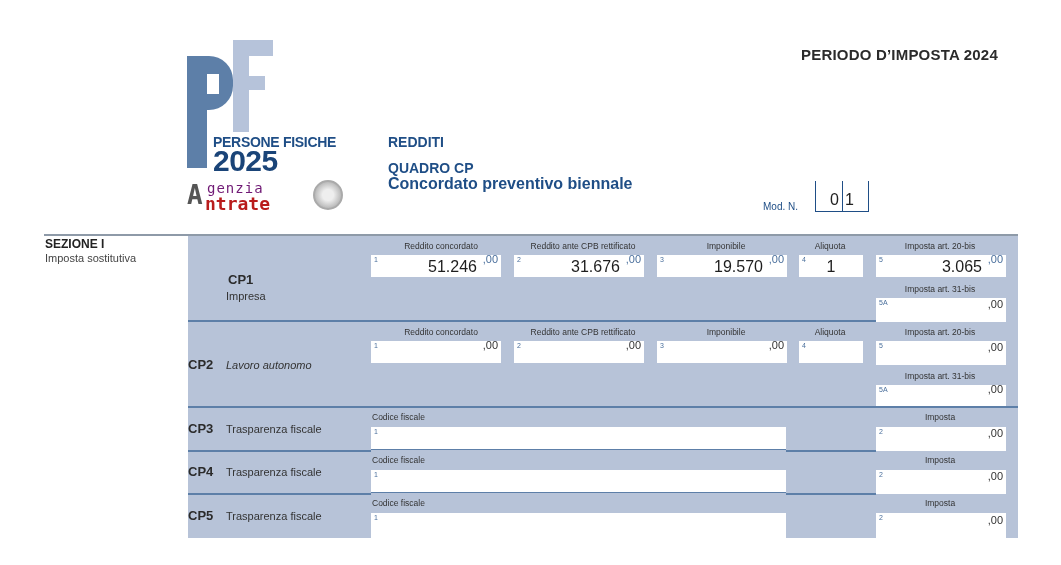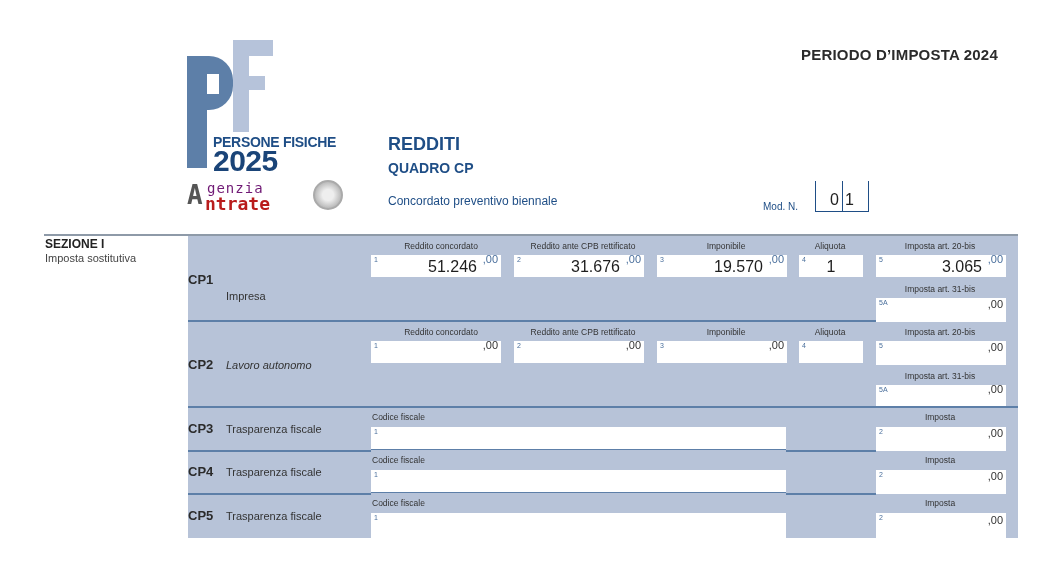--- a/index.html
+++ b/index.html
@@ -14,23 +14,23 @@
     .logo .brand-line1 { top: 94px; font-size: 14px; letter-spacing: -0.3px; }
     .logo .brand-line2 { top: 106px; font-size: 30px; line-height: 30px; letter-spacing: -0.5px; color: #1a4478; }
     .logo .agency { position: absolute; left: 0; top: 136px; width: 160px; height: 40px; }
     .logo .agency-a { position: absolute; left: 2px; top: 4px; font-family: "DejaVu Sans Mono", monospace; font-size: 26px; font-weight: bold; color: #555; }
     .logo .agency-l1 { position: absolute; left: 22px; top: 4px; font-family: "DejaVu Sans Mono", monospace; font-size: 14px; color: #701a75; letter-spacing: 1px; }
     .logo .agency-l2 { position: absolute; left: 20px; top: 17px; font-family: "DejaVu Sans Mono", monospace; font-size: 18px; font-weight: bold; color: #b91c1c; }
     .logo .emblem { position: absolute; left: 128px; top: 4px; width: 30px; height: 30px; border-radius: 50%; border: 2px solid #aaa; background: radial-gradient(circle, #eee 30%, #bbb 70%); }
 
     
     .title-block { position: absolute; left: 388px; top: 134px; color: #1f4e86; font-weight: bold; }
-    .title-block .t1 { position: absolute; top: 0; font-size: 18px; white-space: nowrap; }
+    .title-block .t1 { position: absolute; top: 0; font-size: 14px; white-space: nowrap; }
     .title-block .t2 { position: absolute; top: 26px; font-size: 14px; white-space: nowrap; }
-    .title-block .t3 { position: absolute; top: 60px; font-size: 12px; white-space: nowrap; font-weight: normal; }
+    .title-block .t3 { position: absolute; top: 41px; font-size: 16px; white-space: nowrap; font-weight: bold; }
 
     .period { position: absolute; left: 801px; top: 46px; font-size: 15px; font-weight: bold; color: #2b2b2b; white-space: nowrap; letter-spacing: 0.2px; }
 
     .modn-label { position: absolute; left: 763px; top: 201px; font-size: 10px; color: #1f4e86; }
     .modn-box { position: absolute; left: 815px; top: 181px; width: 54px; height: 31px; border-left: 1px solid #1f4e86; border-right: 1px solid #1f4e86; border-bottom: 1px solid #1f4e86; }
     .modn-box .cell { position: absolute; top: 10px; width: 26px; font-size: 16px; color: #222; }
     .modn-box .c0 { left: 0; text-align: right; padding-right: 3px; }
     .modn-box .c1 { left: 26px; border-left: 1px solid #1f4e86; top: 0; height: 30px; padding-top: 10px; padding-left: 2px; }
 
     
@@ -90,21 +90,21 @@
   <span class="cell c1">1</span>
 </div>
 
 <div class="section-rule"></div>
 <div class="section-title">SEZIONE I</div>
 <div class="section-sub">Imposta sostitutiva</div>
 
 <div class="panel">
 
   <div class="row" style="top:0; height:86px;">
-    <div class="code" style="left:0; top:36px;">CP1</div>
+    <div class="code" style="left:0; top:36px;padding-left:40px;">CP1</div>
     <div class="desc" style="left:38px; top:38px;margin-top:16px;">Impresa</div>
 
     <div class="col-head" style="left:183px; top:5px; width:140px;">Reddito concordato</div>
     <div class="col-head" style="left:325px; top:5px; width:140px;">Reddito ante CPB rettificato</div>
     <div class="col-head" style="left:468px; top:5px; width:140px;">Imponibile</div>
     <div class="col-head" style="left:610px; top:5px; width:64px;">Aliquota</div>
     <div class="col-head" style="left:687px; top:5px; width:130px;">Imposta art. 20-bis</div>
     <div class="col-head" style="left:687px; top:48px; width:130px;">Imposta art. 31-bis</div>
 
     <div class="box" style="left:183px; top:19px; width:130px; height:22px;">

